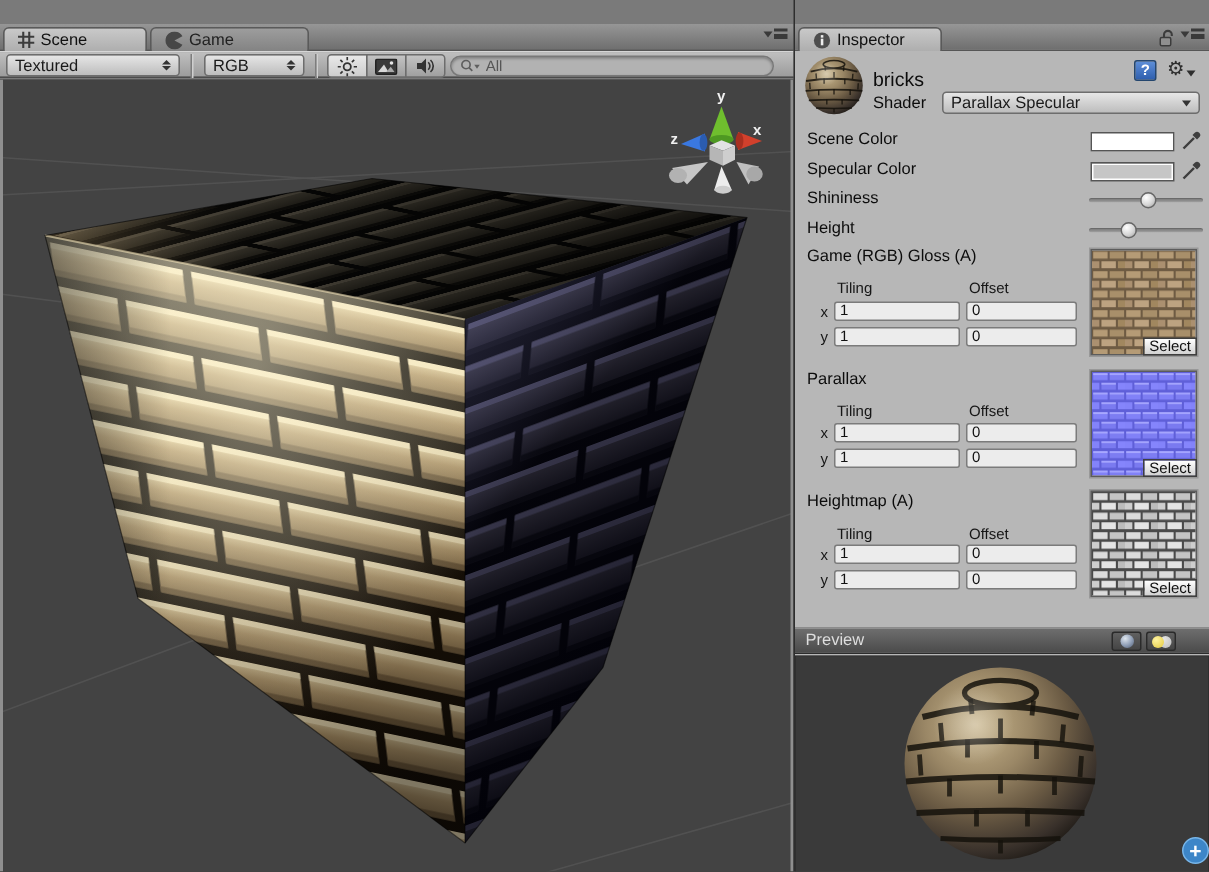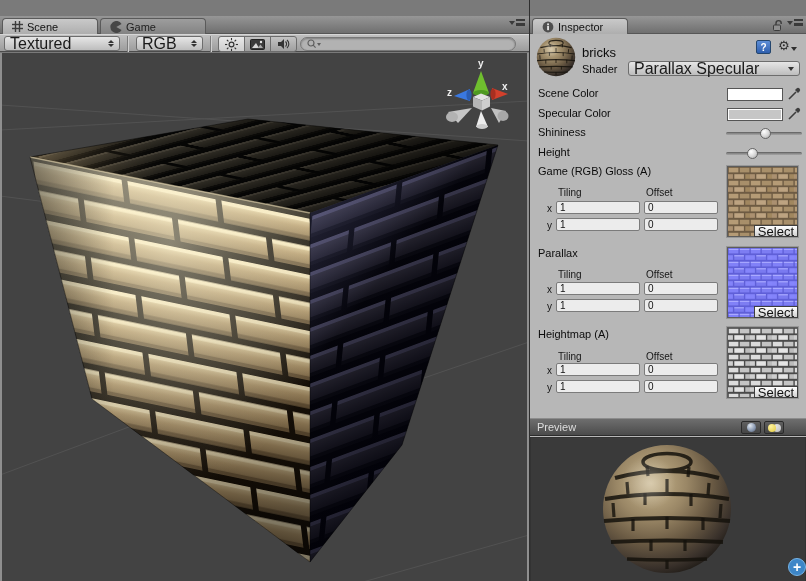--- a/index.html
+++ b/index.html
@@ -26,21 +26,21 @@
   .bar-menu .tri{width:0;height:0;border-left:3px solid transparent;border-right:3px solid transparent;
                  border-top:4px solid #3a3a3a;margin-top:1px;}
   .bar-menu .lines{width:9px;height:7px;border-top:2px solid #3a3a3a;border-bottom:2px solid #3a3a3a;
                    background:linear-gradient(transparent 2px,#3a3a3a 2px,#3a3a3a 4px,transparent 4px);}
 
   
   .toolbar{position:absolute;left:0;right:0;top:18px;height:18px;
            background:linear-gradient(#bfbfbf,#9c9c9c);
            border-top:1px solid #d6d6d6;border-bottom:1px solid #4c4c4c;}
   .dd{position:absolute;top:1px;height:15px;border:1px solid #6d6d6d;border-radius:3px;
-      background:linear-gradient(#e6e6e6,#bdbdbd);font-size:16px;color:#1a1a1a;
+      background:linear-gradient(#e6e6e6,#bdbdbd);font-size:11px;color:#1a1a1a;
       display:flex;align-items:center;padding:0 5px;cursor:default;}
   .dd .lbl{flex:1;white-space:nowrap;overflow:hidden;}
   .updown{display:flex;flex-direction:column;gap:1px;margin-left:4px;}
   .updown i{display:block;width:0;height:0;border-left:3px solid transparent;border-right:3px solid transparent;}
   .updown i.u{border-bottom:3px solid #333;}
   .updown i.d{border-top:3px solid #333;}
   .sep{position:absolute;top:1px;height:16px;width:1px;background:#7d7d7d;box-shadow:1px 0 0 #cfcfcf;}
   .btn-group{position:absolute;top:1px;display:flex;}
   .tool-btn{width:27px;height:16px;border:1px solid #6d6d6d;margin-left:-1px;
             background:linear-gradient(#c3c3c3,#9f9f9f);display:flex;align-items:center;justify-content:center;}
@@ -82,21 +82,21 @@
         border:1px solid #666;margin-left:-6px;}
 
   .sect-label{position:absolute;left:8px;font-size:11px;color:#0c0c0c;}
   .col-hdr{position:absolute;font-size:10px;color:#161616;}
   .axis-lbl{position:absolute;font-size:10px;color:#161616;}
   .tex-field{position:absolute;height:13px;background:#ececec;border:1px solid #7b7b7b;
              border-radius:2px;font-size:10px;color:#111;font-family:inherit;padding:0 0 0 3px;outline:none;}
   .thumb{position:absolute;left:197px;width:71px;height:71px;border:1px solid #5c5c5c;
          box-shadow:0 0 0 1px #989898;}
   .thumb svg{display:block;}
-  .select-btn{position:absolute;right:-1px;bottom:-1px;height:12px;line-height:11px;font-size:13px;
+  .select-btn{position:absolute;right:-1px;bottom:-1px;height:12px;line-height:11px;font-size:10px;
               padding:0 3px;background:linear-gradient(#ffffff,#d2d2d2);border:1px solid #3e3e3e;color:#111;}
 
   .preview-header{position:absolute;left:0;top:402px;width:276px;height:18px;
                   background:linear-gradient(#6e6e6e,#4b4b4b);border-top:1px solid #8c8c8c;
                   border-bottom:1px solid #2c2c2c;color:#dedede;font-size:11px;font-weight:normal;
                   line-height:17px;padding-left:7px;}
   .ph-btn{position:absolute;top:2px;width:20px;height:13px;border-radius:2px;border:1px solid #2a2a2a;
           background:linear-gradient(#606060,#454545);display:flex;align-items:center;justify-content:center;}
   .ph-sphere{width:9px;height:9px;border-radius:50%;
              background:radial-gradient(circle at 35% 30%,#dfe6ee,#8d9cb4 55%,#4e5a6e);}
@@ -186,20 +186,21 @@
             <path d="M8.5,3.5 A3.4,3.4 0 0 1 8.5,8.5 M10,2 A5.3,5.3 0 0 1 10,10" fill="none" stroke="#333" stroke-width="1.1"></path>
           </svg>
         </div>
       </div>
       <div class="search" style="left:300px;width:216px">
         <svg width="14" height="10" viewBox="0 0 14 10">
           <circle cx="4" cy="4" r="3" fill="none" stroke="#5e5e5e" stroke-width="1.2"></circle>
           <line x1="6.2" y1="6.2" x2="8.6" y2="8.6" stroke="#5e5e5e" stroke-width="1.2"></line>
           <polygon points="10,4 14,4 12,7" fill="#5e5e5e"></polygon>
         </svg>
+        <input value="All" style="">
       </div>
     </div>
 
     <div class="viewport">
       <svg width="529" height="544" viewBox="0 0 529 544">
         <defs>
           <linearGradient id="gLB" x1="0" y1="0" x2="0" y2="1">
             <stop offset="0" stop-color="#e8d8ad"></stop>
               <stop offset="0.45" stop-color="#b49c72"></stop>
               <stop offset="1" stop-color="#8a7553"></stop>

